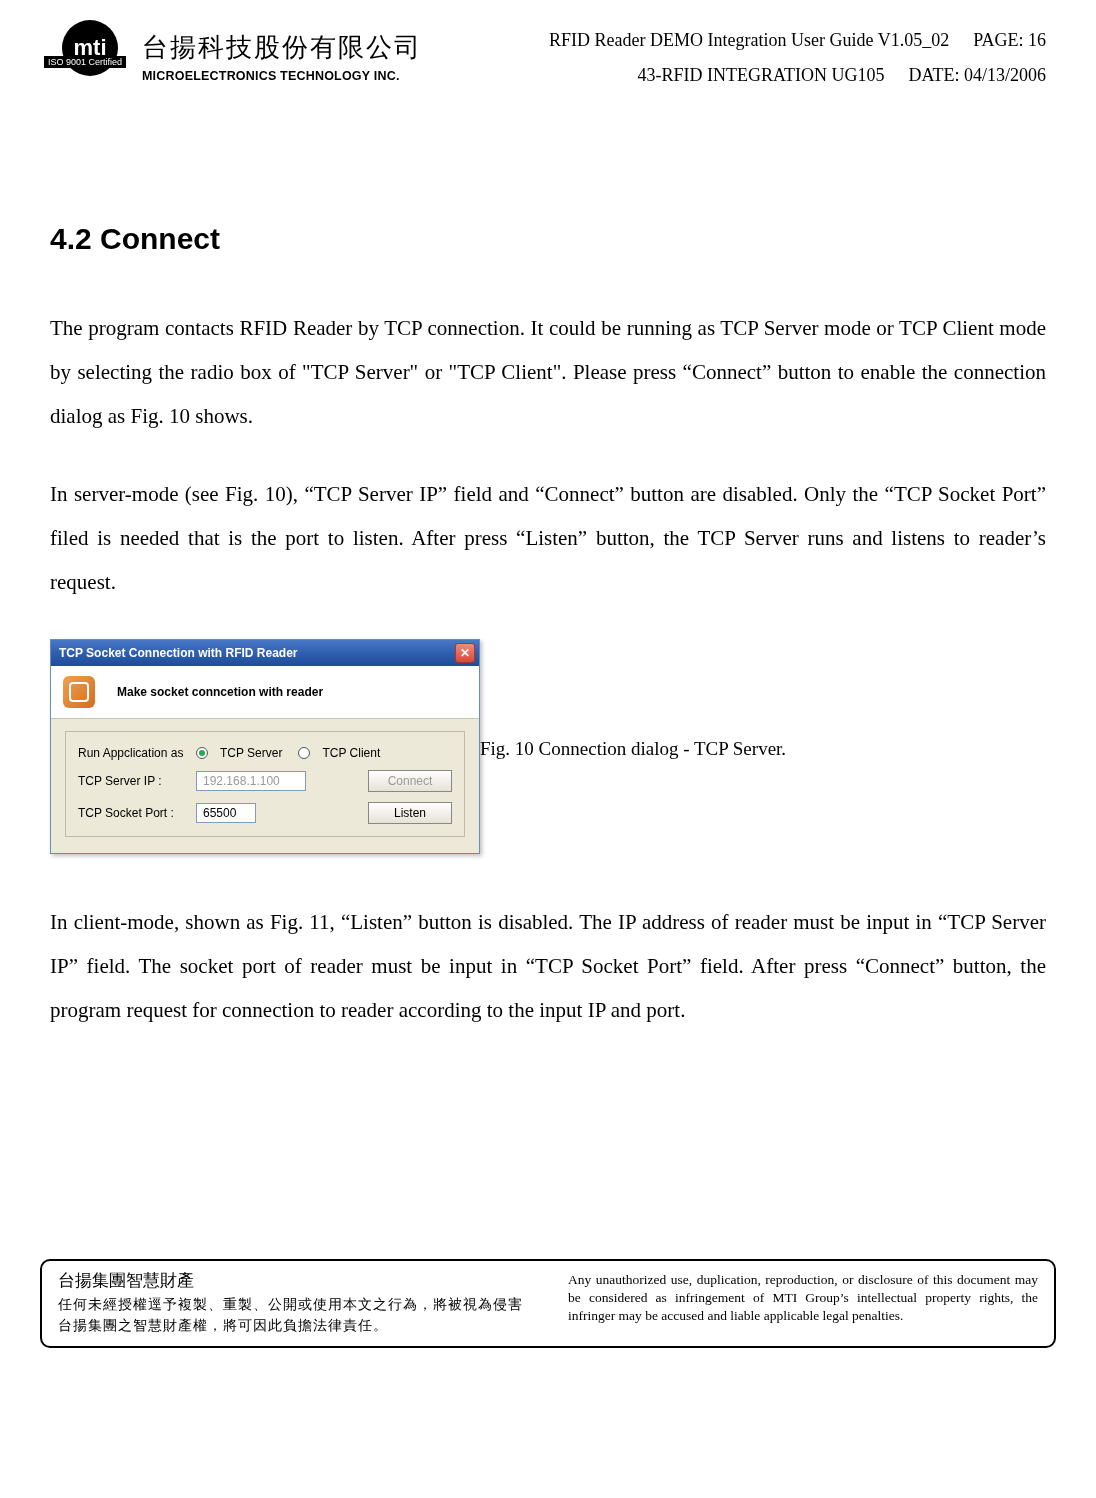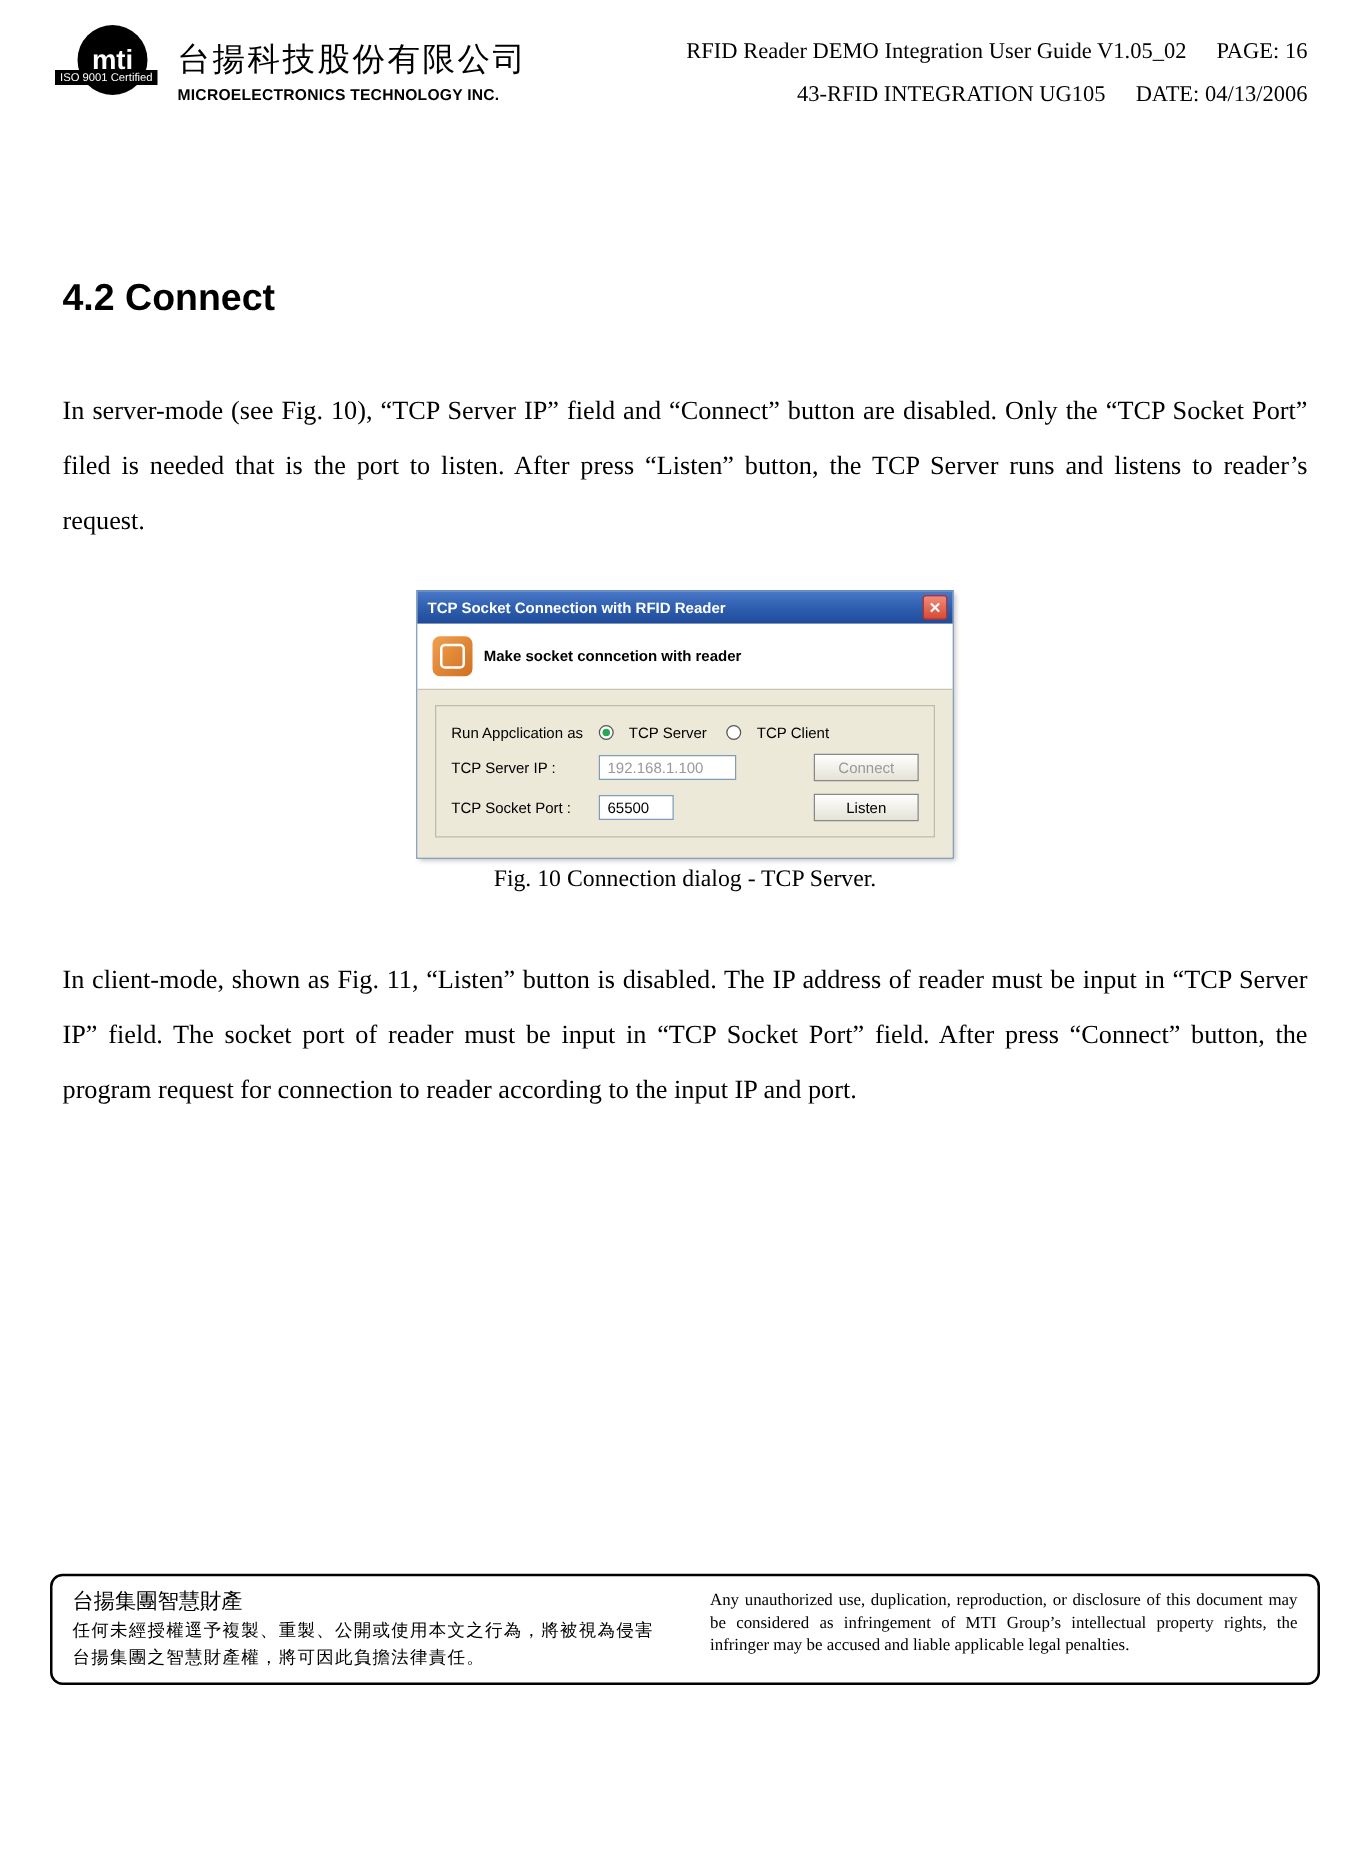--- a/index.html
+++ b/index.html
@@ -73,21 +73,21 @@
     margin-top: 130px;
     margin-bottom: 50px;
   }
   .body-para {
     font-size: 21px;
     line-height: 2.1;
     text-align: justify;
     margin-bottom: 34px;
   }
 
-  .dialog-wrap { display: flex; flex-direction: column; align-items: center; margin: 6px 0 46px 0; }
+  .dialog-wrap { display: flex; flex-direction: row; align-items: center; margin: 6px 0 46px 0; }
   .dialog {
     width: 430px;
     border: 1px solid #6b8bb8;
     background: #ece9d8;
     font-family: "Tahoma", Arial, sans-serif;
     font-size: 12px;
     box-shadow: 2px 2px 4px rgba(0,0,0,0.25);
   }
   .titlebar {
     height: 26px;
@@ -104,21 +104,21 @@
     width: 20px; height: 20px;
     background: linear-gradient(180deg,#f28b7a,#d64a33);
     border: 1px solid #a33;
     border-radius: 3px;
     color: #fff;
     display: flex; align-items:center; justify-content:center;
     font-weight: bold;
     font-size: 12px;
   }
   .dlg-head {
-    display: flex; align-items: center; gap: 9px;
+    display: flex; align-items: center; gap: 22px;
     padding: 10px 12px;
     border-bottom: 1px solid #c8c4b4;
     background: #fff;
   }
   .dlg-icon {
     width: 32px; height: 32px;
     border-radius: 6px;
     background: linear-gradient(135deg,#f0a050,#d07020);
     position: relative;
   }
@@ -193,20 +193,21 @@
       </div>
       <div class="row2">
         <span>43-RFID INTEGRATION UG105</span>
         <span>DATE: 04/13/2006</span>
       </div>
     </div>
   </div>
 
   <div class="section-heading">4.2  Connect</div>
 
+  <p class="body-para">The program contacts RFID Reader by TCP connection.   It could be running as TCP Server mode or TCP Client mode by selecting the radio box of "TCP Server" or "TCP Client".   Please press “Connect” button to enable the connection dialog as Fig. 10 shows.</p>
   <p class="body-para">In server-mode (see Fig. 10), “TCP Server IP” field and “Connect” button are disabled.   Only the “TCP Socket Port” filed is needed that is the port to listen.   After press “Listen” button, the TCP Server runs and listens to reader’s request.</p>
 
   <div class="dialog-wrap">
     <div class="dialog">
       <div class="titlebar">
         <span class="title">TCP Socket Connection with RFID Reader</span>
         <span class="close-btn">✕</span>
       </div>
       <div class="dlg-head">
         <div class="dlg-icon"></div>

